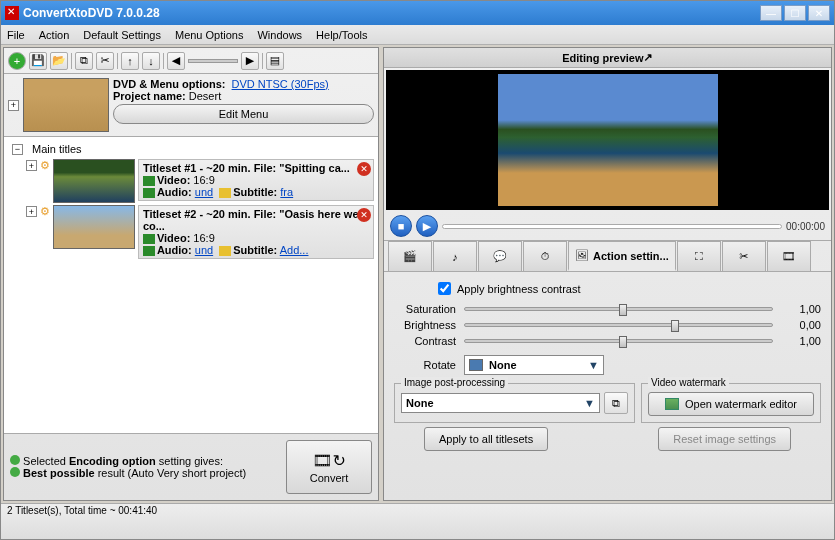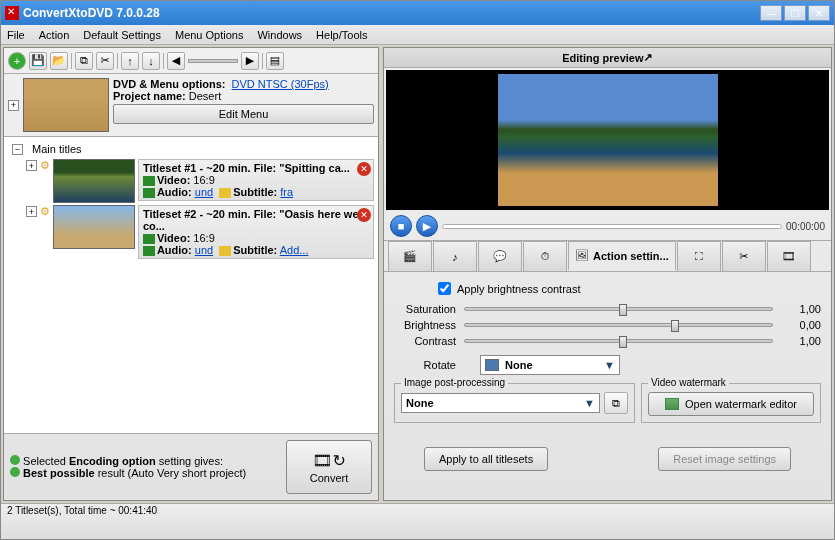--- a/index.html
+++ b/index.html
@@ -17,21 +17,21 @@
 .panel { flex: 1; border: 1px solid #888; background: linear-gradient(#f0f0f0,#e2e2e2); display:flex;flex-direction:column; }
 .left { flex: 0 0 376px; }
 .toolbar { height: 26px; display: flex; align-items: center; gap: 3px; padding: 2px 4px; border-bottom:1px solid #aaa;}
 .tbtn { width:18px;height:18px;border:1px solid #aaa;background:linear-gradient(#fafafa,#e0e0e0);display:flex;align-items:center;justify-content:center;cursor:pointer;border-radius:2px;}
 .tbtn.round{border-radius:50%;}
 .dvd-row { display:flex; padding:4px; gap:4px; }
 .thumb { width:86px;height:54px;background:linear-gradient(#c8a060 30%,#b89050);border:1px solid #666;position:relative;}
 .dvd-info { flex:1; font-size:11px; }
 .dvd-info b{font-weight:bold;}
 .link{color:#0045c4;text-decoration:underline;cursor:pointer;}
-.editmenu-btn{width:100%;height:20px;background:linear-gradient(#f4f4f4,#d8d8d8);border:1px solid #888;border-radius:2px;margin-top:2px;cursor:pointer;}
+.editmenu-btn{width:100%;height:20px;background:linear-gradient(#f4f4f4,#d8d8d8);border:1px solid #888;border-radius:10px;margin-top:2px;cursor:pointer;}
 .tree{flex:1;background:#fff;border-top:1px solid #aaa;padding:4px;overflow:auto;}
 .maintitles{margin:2px 0 4px 4px;}
 .title-item{display:flex;gap:3px;margin:2px 0 2px 18px;align-items:flex-start;}
 .title-thumb{width:82px;height:44px;border:1px solid #666;}
 .th1{background:linear-gradient(#2a5020 30%,#6b8a3a 40%,#204060);}
 .th2{background:linear-gradient(#87b8e8,#c8a870 70%);}
 .title-meta{flex:1;background:linear-gradient(#f0f0f0,#e0e0e0);border:1px solid #bbb;padding:2px 4px;position:relative;}
 .title-meta .close{position:absolute;right:2px;top:2px;width:14px;height:14px;background:#d03020;border-radius:50%;color:#fff;font-size:9px;display:flex;align-items:center;justify-content:center;}
 .meta-ic{display:inline-block;width:12px;height:10px;vertical-align:middle;margin-right:2px;}
 .ic-v{background:#2a8a2a;}
@@ -50,28 +50,28 @@
 .tabs{display:flex;gap:1px;padding:0 4px;border-bottom:1px solid #aaa;}
 .tab{width:44px;height:30px;background:linear-gradient(#f0f0f0,#d8d8d8);border:1px solid #aaa;border-bottom:none;display:flex;align-items:center;justify-content:center;cursor:pointer;}
 .tab.active{background:#eaeaea;border-bottom:2px solid #eaeaea;margin-bottom:-1px;}
 .tab-content{flex:1;padding:6px 10px;overflow:auto;}
 .chk-row{display:flex;align-items:center;gap:6px;margin:4px 0 8px 44px;}
 .slider-row{display:flex;align-items:center;gap:8px;margin:4px 0;}
 .slider-row label{width:62px;text-align:right;}
 .slider{flex:1;height:4px;background:#ccc;border:1px solid #999;position:relative;border-radius:2px;}
 .slider-thumb{position:absolute;top:-4px;width:8px;height:12px;background:linear-gradient(#f0f0f0,#c0c0c0);border:1px solid #666;}
 .slider-val{width:40px;text-align:right;}
-.rotate-row{display:flex;align-items:center;gap:24px;margin:8px 0;}
+.rotate-row{display:flex;align-items:center;gap:8px;margin:8px 0;}
 .dropdown{background:#fff;border:1px solid #888;height:20px;display:flex;align-items:center;padding:0 4px;gap:4px;cursor:pointer;font-weight:bold;}
 .dropdown .arr{margin-left:auto;color:#246;}
 .groups{display:flex;gap:6px;margin-top:6px;}
 .grp{flex:1;border:1px solid #aaa;padding:8px 6px 6px;position:relative;}
 .grp-title{position:absolute;top:-7px;left:6px;background:#e8e8e8;padding:0 3px;font-size:10px;}
 .btn-wide{background:linear-gradient(#f4f4f4,#d8d8d8);border:1px solid #888;border-radius:3px;padding:5px 14px;cursor:pointer;}
-.footer-btns{display:flex;justify-content:space-between;gap:12px;margin-top:24px;padding:0 30px;}
+.footer-btns{display:flex;justify-content:space-between;gap:12px;margin-top:4px;padding:0 30px;}
 .statusbar{height:36px;background:linear-gradient(#eee,#ddd);border-top:1px solid #aaa;padding:1px 6px;font-size:10px;}
 .sq{display:inline-block;width:14px;height:12px;border:1px solid #666;margin-right:2px;vertical-align:middle;}
 .expand{width:11px;height:11px;border:1px solid #888;display:flex;align-items:center;justify-content:center;font-size:9px;background:#fff;cursor:pointer;}
 .tree-row{display:flex;align-items:center;gap:3px;}
 </style>
 </head>
 <body>
 
 <div class="window">
   <div class="titlebar">

